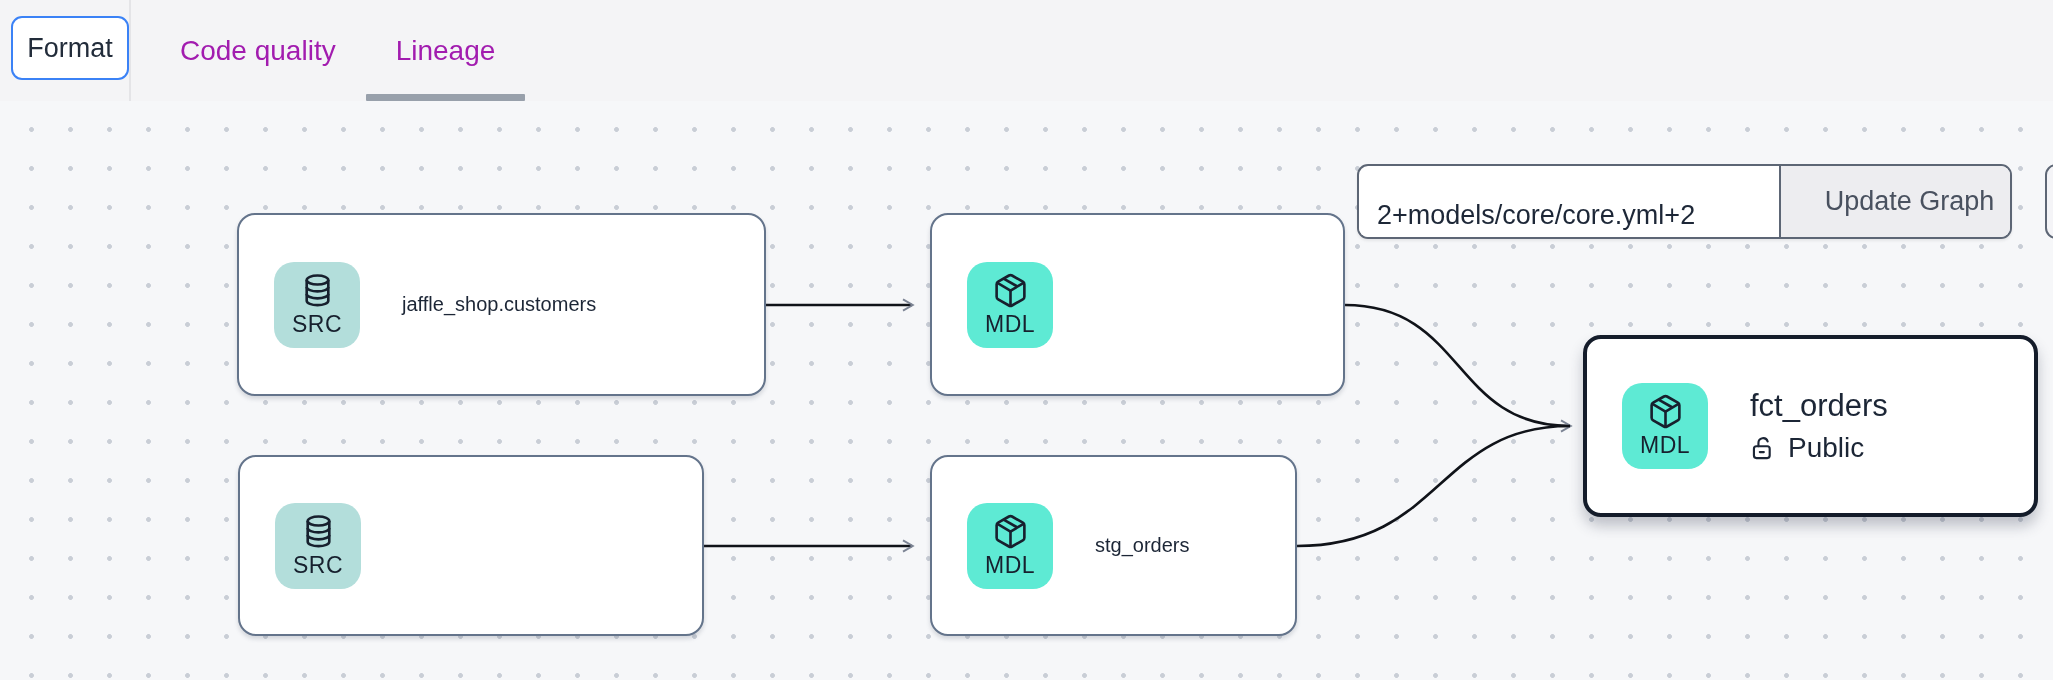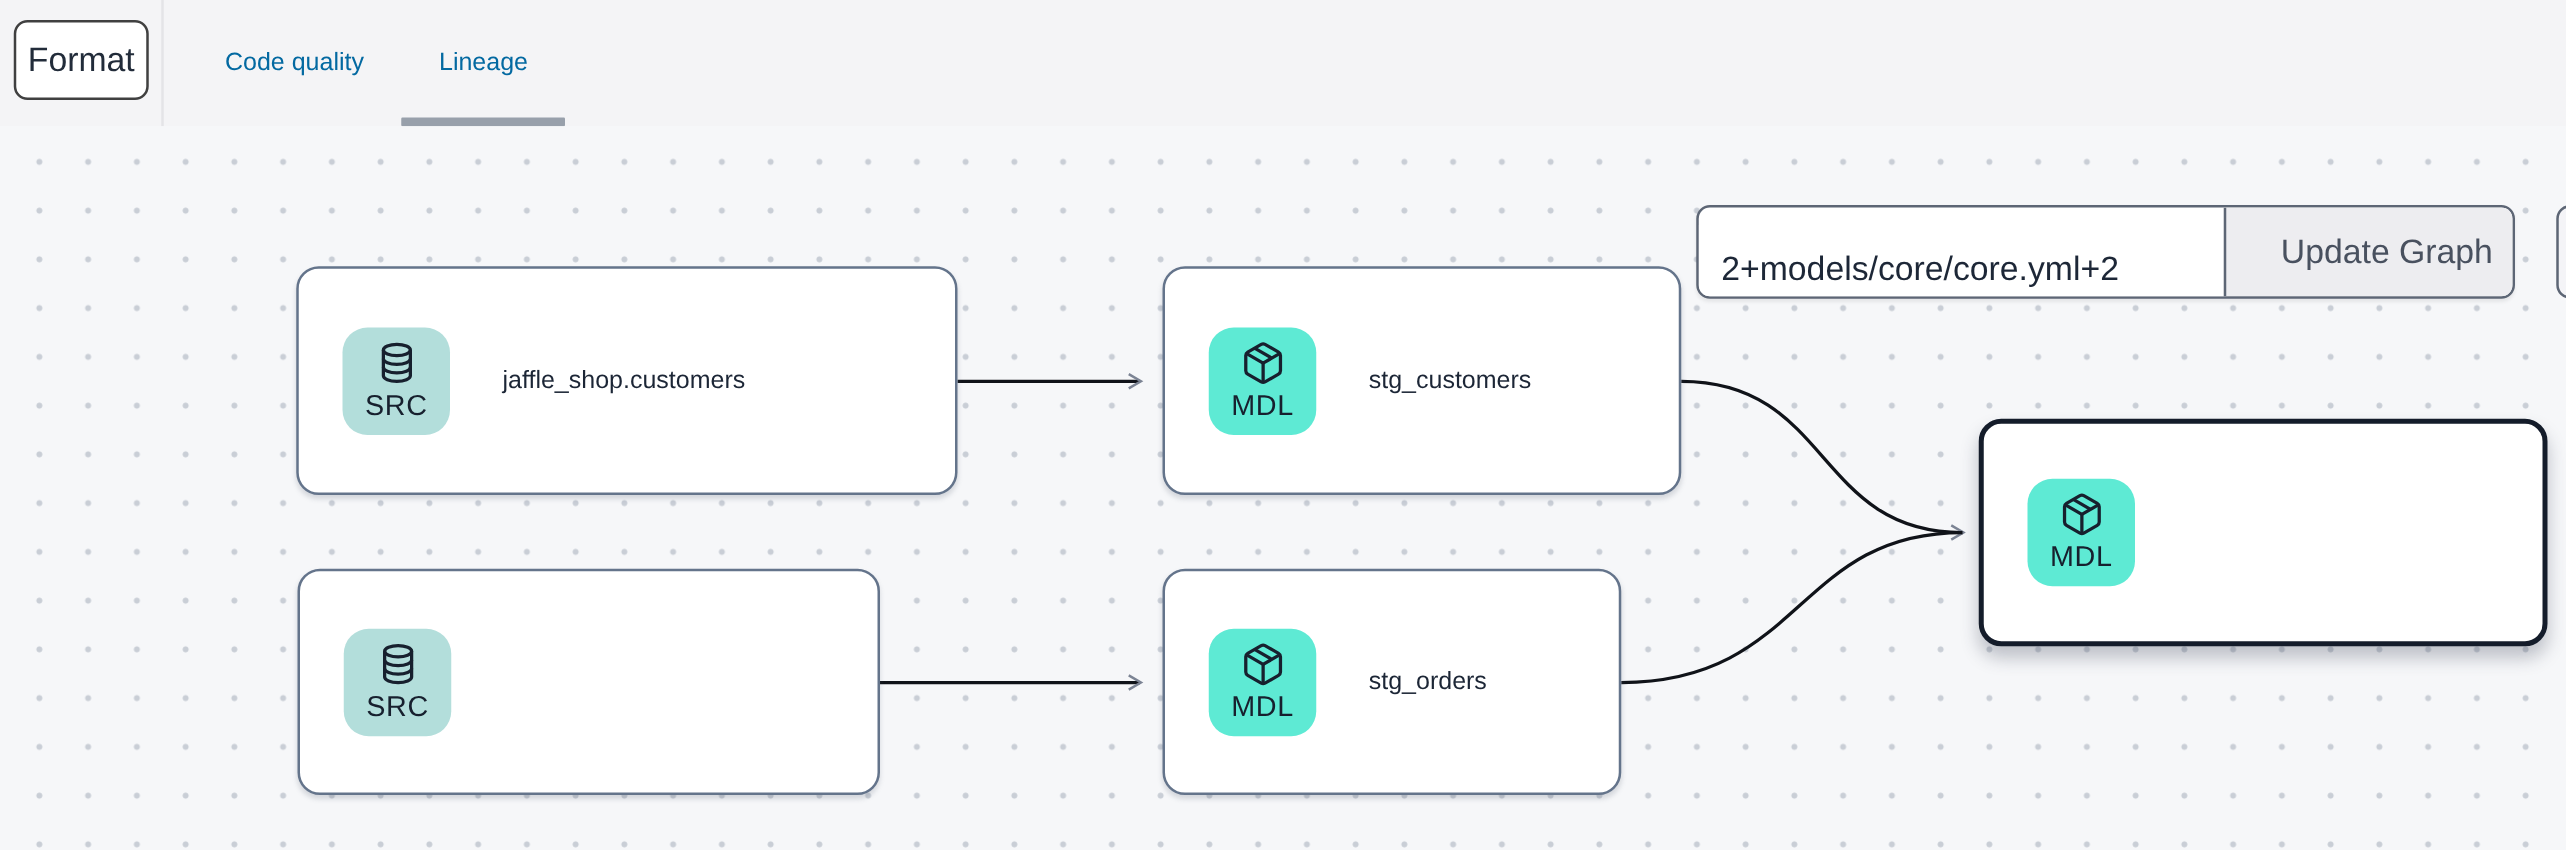--- a/index.html
+++ b/index.html
@@ -10,33 +10,33 @@
     background:#f6f7f9;
     position:relative;
   }
 
   
   .topbar {
     position:absolute; left:0; top:0; width:2053px; height:101px;
     background:#f4f4f6;
   }
   .format-btn {
-    position:absolute; left:11px; top:16px; width:108px; height:64px;
-    background:#ffffff; border:2px solid #404040; border-radius:11px;
+    position:absolute; left:11px; top:16px; width:118px; height:64px;
+    background:#ffffff; border:2px solid #3b82f6; border-radius:11px;
     font-size:27px; color:#222c3a; display:flex; align-items:center; justify-content:center;
     cursor:pointer;
   }
   .topbar-divider {
     position:absolute; left:129px; top:0; width:2px; height:101px; background:#e4e4e7;
   }
   .tabs { position:absolute; left:150px; top:0; height:101px; display:flex; }
   .tab {
     position:relative; height:101px; padding:0 30px;
     display:flex; align-items:center; justify-content:center;
-    font-size:20px; color:#0369a1; cursor:pointer; white-space:nowrap;
+    font-size:28px; color:#a21caf; cursor:pointer; white-space:nowrap;
   }
   .tab.active::after {
     content:""; position:absolute; left:0; right:0; bottom:0; height:7px;
     background:#98a0ab; border-radius:1px;
   }
 
   
   .canvas {
     position:absolute; left:0; top:101px; width:2053px; height:579px;
     background-color:#f6f7f9;
@@ -137,21 +137,20 @@
   <div class="node" style="left:930px; top:112px; width:415px; height:183px;">
     <div class="badge mdl">
       <svg viewBox="0 0 24 24" fill="none" stroke="currentColor" stroke-width="1.7" stroke-linejoin="round">
         <path d="M16.5 9.4 7.55 4.24"></path>
         <path d="M21 16V8a2 2 0 0 0-1-1.73l-7-4a2 2 0 0 0-2 0l-7 4A2 2 0 0 0 3 8v8a2 2 0 0 0 1 1.73l7 4a2 2 0 0 0 2 0l7-4A2 2 0 0 0 21 16z"></path>
         <polyline points="3.27 6.96 12 12.01 20.73 6.96"></polyline>
         <line x1="12" y1="22.08" x2="12" y2="12"></line>
       </svg>
       <span class="badge-type">MDL</span>
     </div>
-    <span class="node-label">stg_customers</span>
   </div>
 
   <div class="node" style="left:238px; top:354px; width:466px; height:181px;">
     <div class="badge src">
       <svg viewBox="0 0 24 24" fill="none" stroke="currentColor" stroke-width="1.7">
         <ellipse cx="12" cy="5.2" rx="7" ry="2.9"></ellipse>
         <path d="M5 5.2v13.4c0 1.6 3.1 2.9 7 2.9s7-1.3 7-2.9V5.2"></path>
         <path d="M5 9.7c0 1.6 3.1 2.9 7 2.9s7-1.3 7-2.9"></path>
         <path d="M5 14.2c0 1.6 3.1 2.9 7 2.9s7-1.3 7-2.9"></path>
       </svg>
@@ -175,20 +174,31 @@
   <div class="node selected" style="left:1583px; top:234px; width:455px; height:182px;">
     <div class="badge mdl">
       <svg viewBox="0 0 24 24" fill="none" stroke="currentColor" stroke-width="1.7" stroke-linejoin="round">
         <path d="M16.5 9.4 7.55 4.24"></path>
         <path d="M21 16V8a2 2 0 0 0-1-1.73l-7-4a2 2 0 0 0-2 0l-7 4A2 2 0 0 0 3 8v8a2 2 0 0 0 1 1.73l7 4a2 2 0 0 0 2 0l7-4A2 2 0 0 0 21 16z"></path>
         <polyline points="3.27 6.96 12 12.01 20.73 6.96"></polyline>
         <line x1="12" y1="22.08" x2="12" y2="12"></line>
       </svg>
       <span class="badge-type">MDL</span>
     </div>
+    <div class="node-text-col">
+      <span class="node-title">fct_orders</span>
+      <div class="access-row">
+        <svg viewBox="0 0 24 24" fill="none" stroke="currentColor" stroke-width="1.9" stroke-linecap="round">
+          <rect x="3.5" y="10" width="14" height="10.5" rx="2.2"></rect>
+          <path d="M7.5 10 V7.2 a4.2 4.2 0 0 1 8.2-1.4"></path>
+          <line x1="8.7" y1="15.2" x2="12.3" y2="15.2"></line>
+        </svg>
+        <span class="access-label">Public</span>
+      </div>
+    </div>
   </div>
 
   <div class="controls">
     <input class="selector-input" type="text" readonly="" value="2+models/core/core.yml+2" style="">
     <button class="update-btn">Update Graph</button>
   </div>
 
   <div class="partial-btn"></div>
 
 </div>

